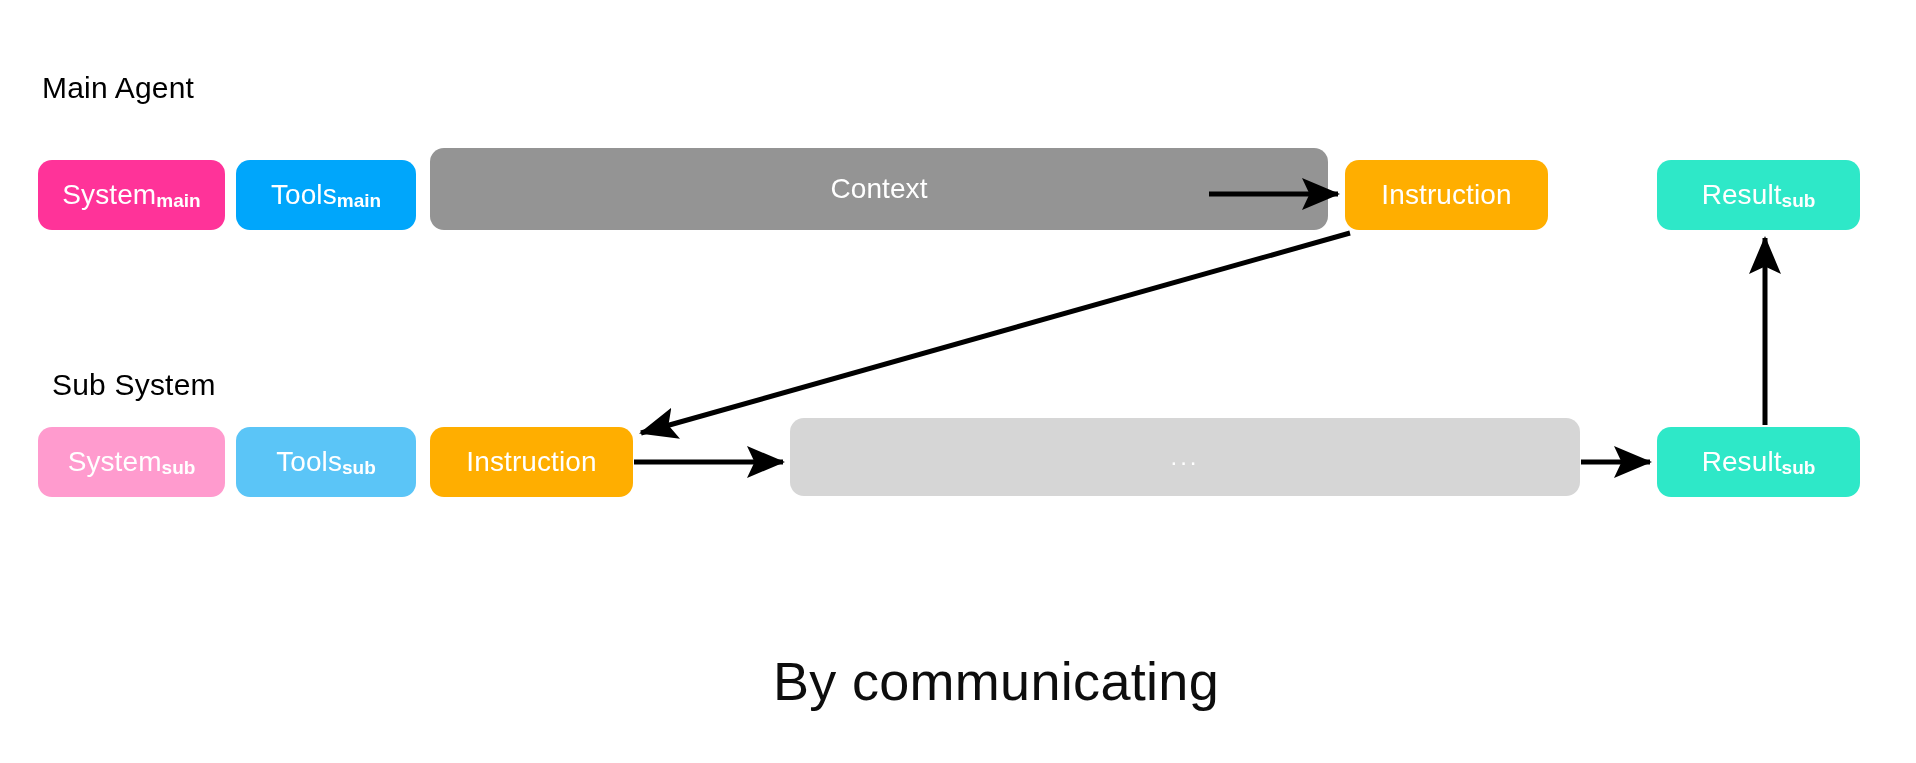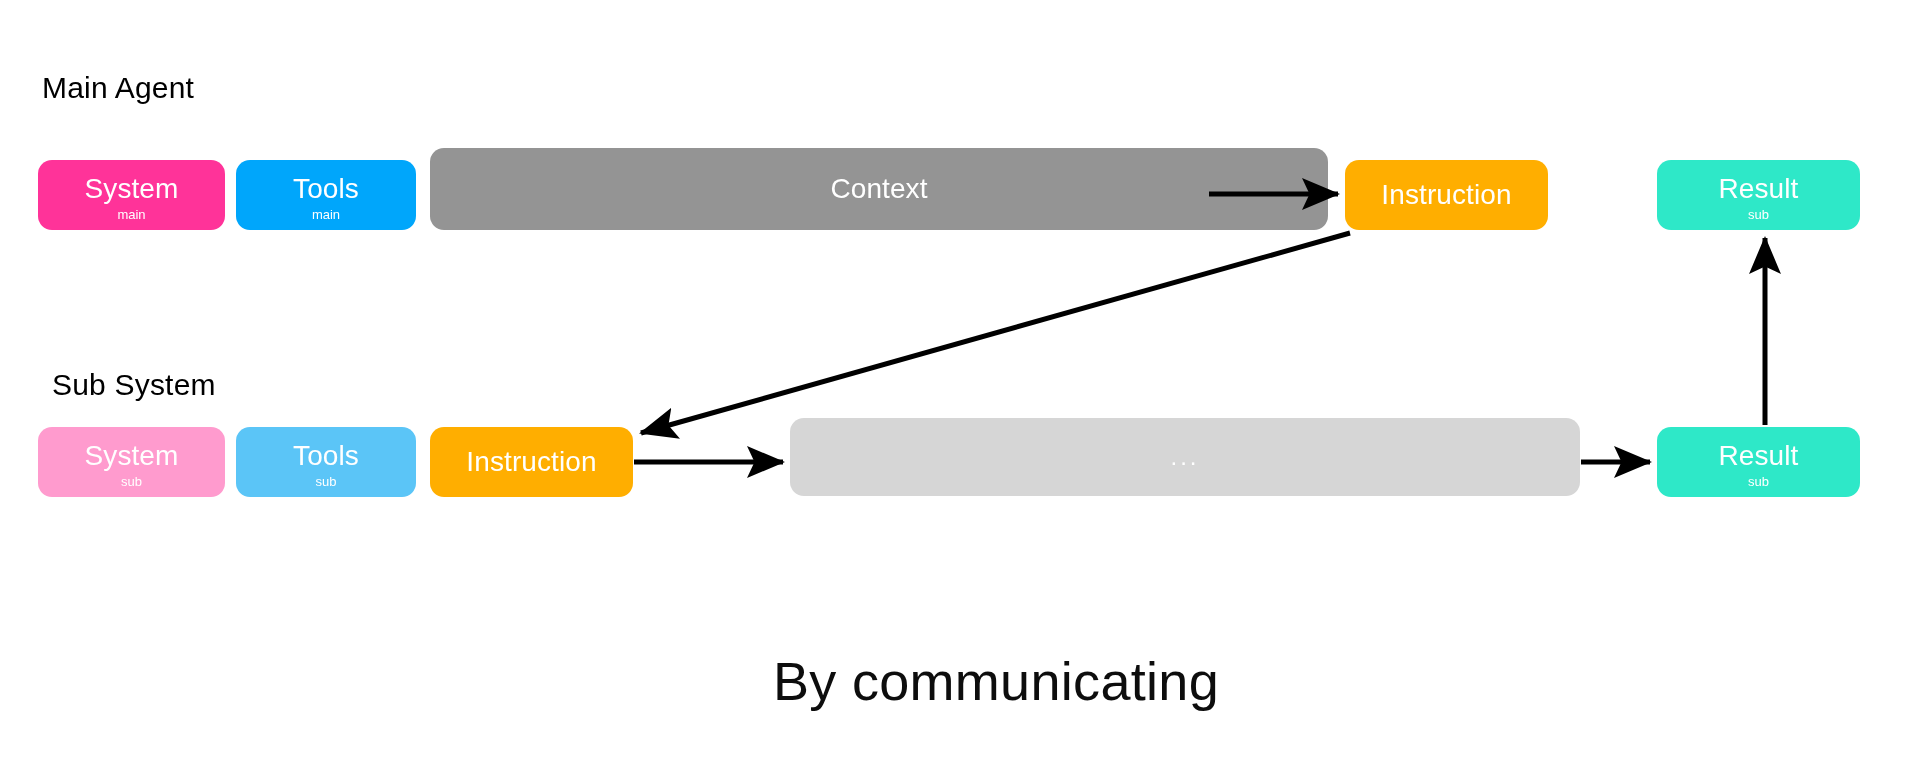--- a/index.html
+++ b/index.html
@@ -36,25 +36,24 @@
     align-items: center;
     justify-content: center;
     border-radius: 14px;
     color: #ffffff;
     font-size: 28px;
     font-weight: 500;
     letter-spacing: 0.1px;
     box-sizing: border-box;
     white-space: nowrap;
     line-height: 1;
-    flex-direction: column;
   }
   .block .sub {
-    font-size: 13px;
-    font-weight: 400;
+    font-size: 19px;
+    font-weight: 700;
     position: relative;
     top: 5px;
     letter-spacing: 0;
   }
 
   
   .dots-bar {
     position: absolute;
     display: flex;
     align-items: center;

